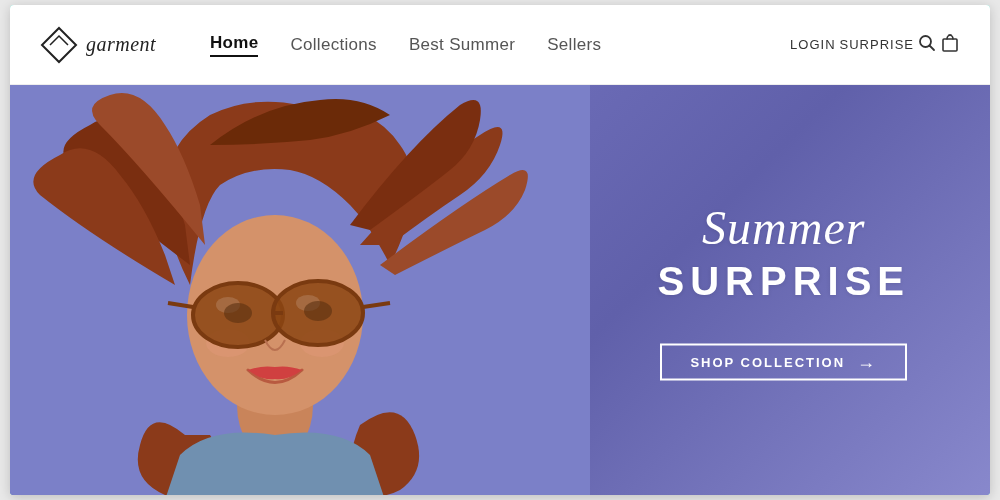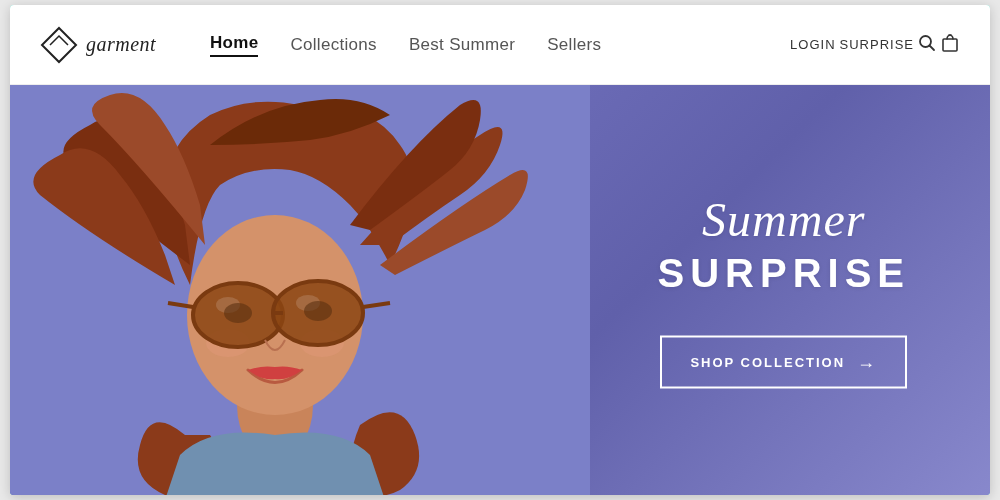--- a/index.html
+++ b/index.html
@@ -152,21 +152,21 @@
       text-shadow: 0 1px 4px rgba(0,0,0,0.1);
     }
 
     .shop-btn {
       display: inline-flex;
       align-items: center;
       gap: 12px;
       border: 2px solid #fff;
       color: #fff;
       background: transparent;
-      padding: 14px 28px;
+      padding: 6px 28px;
       font-size: 13px;
       font-weight: 700;
       letter-spacing: 2px;
       cursor: pointer;
       text-transform: uppercase;
       white-space: nowrap;
     }
 
     .arrow-icon {
       font-size: 18px;

